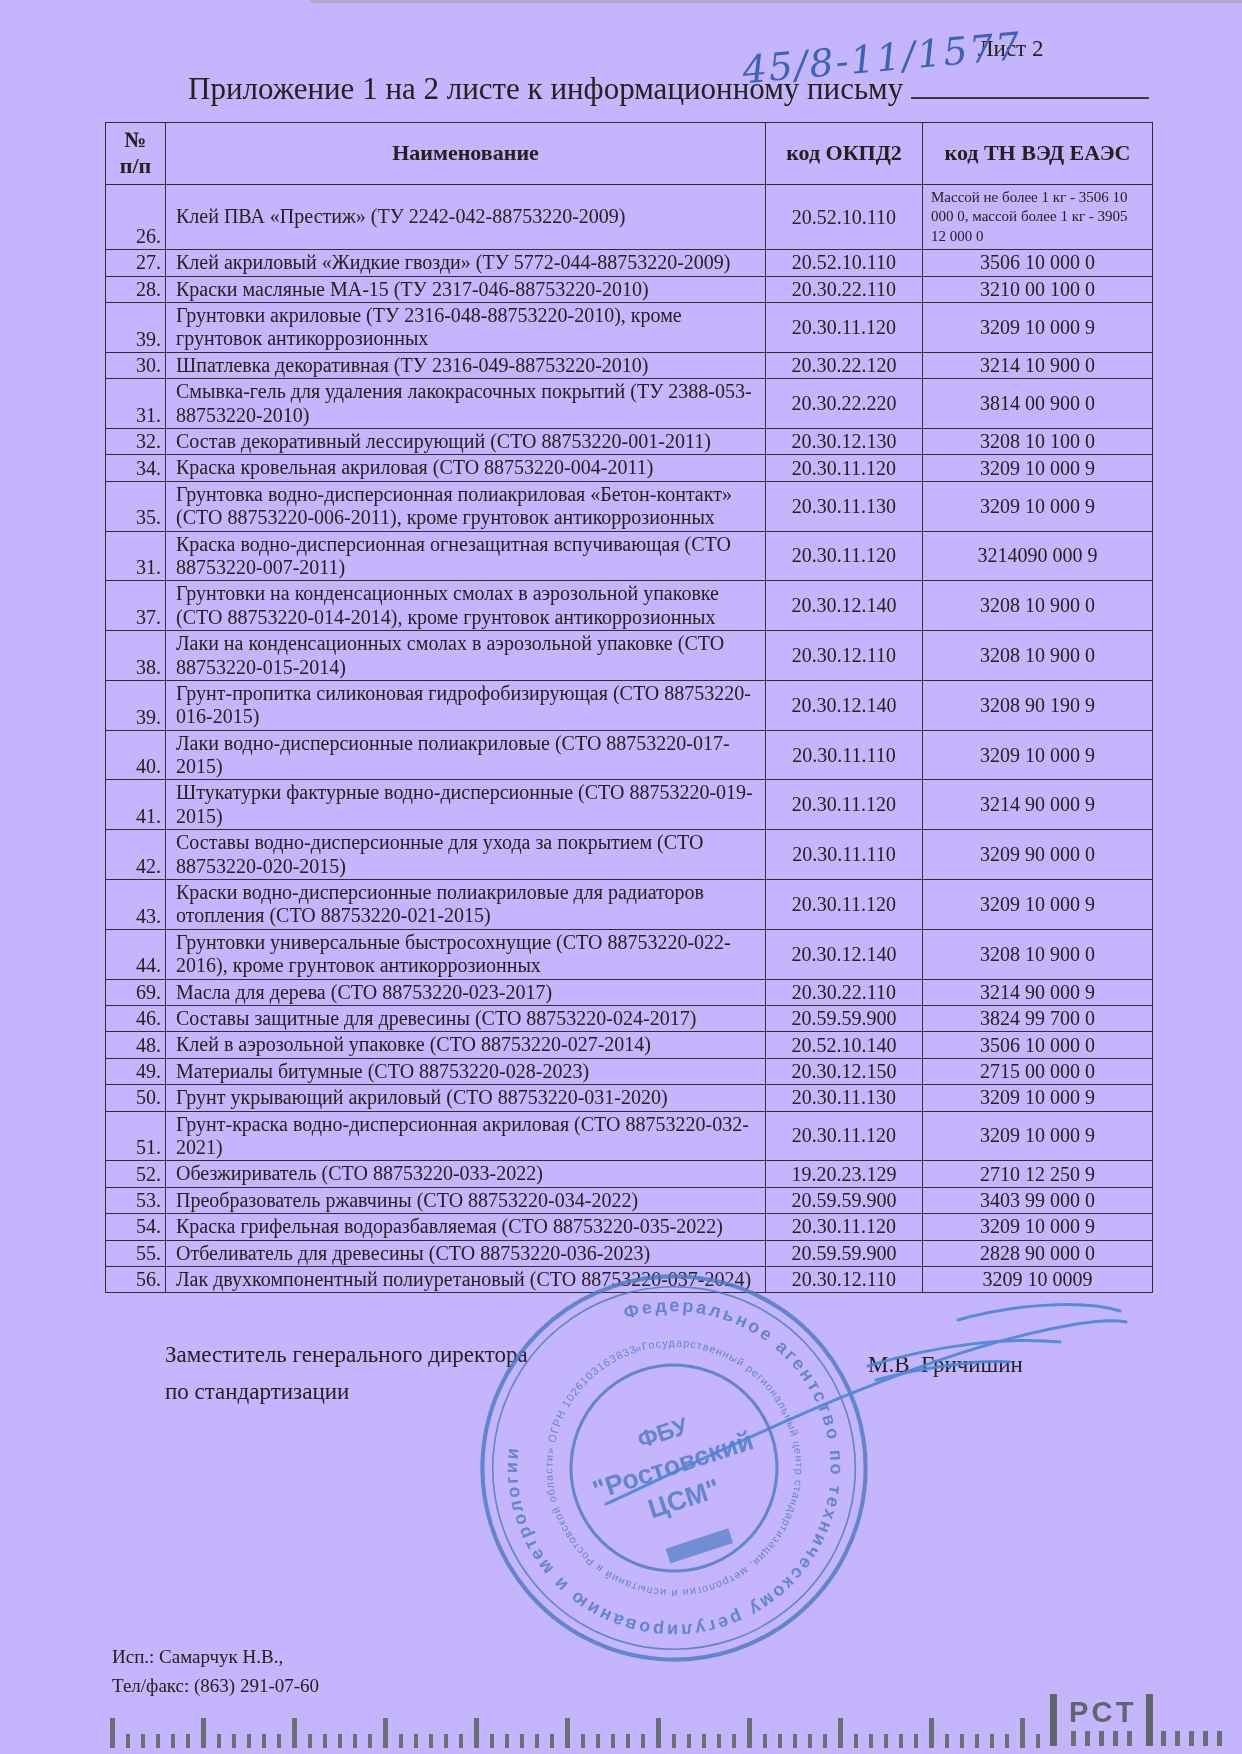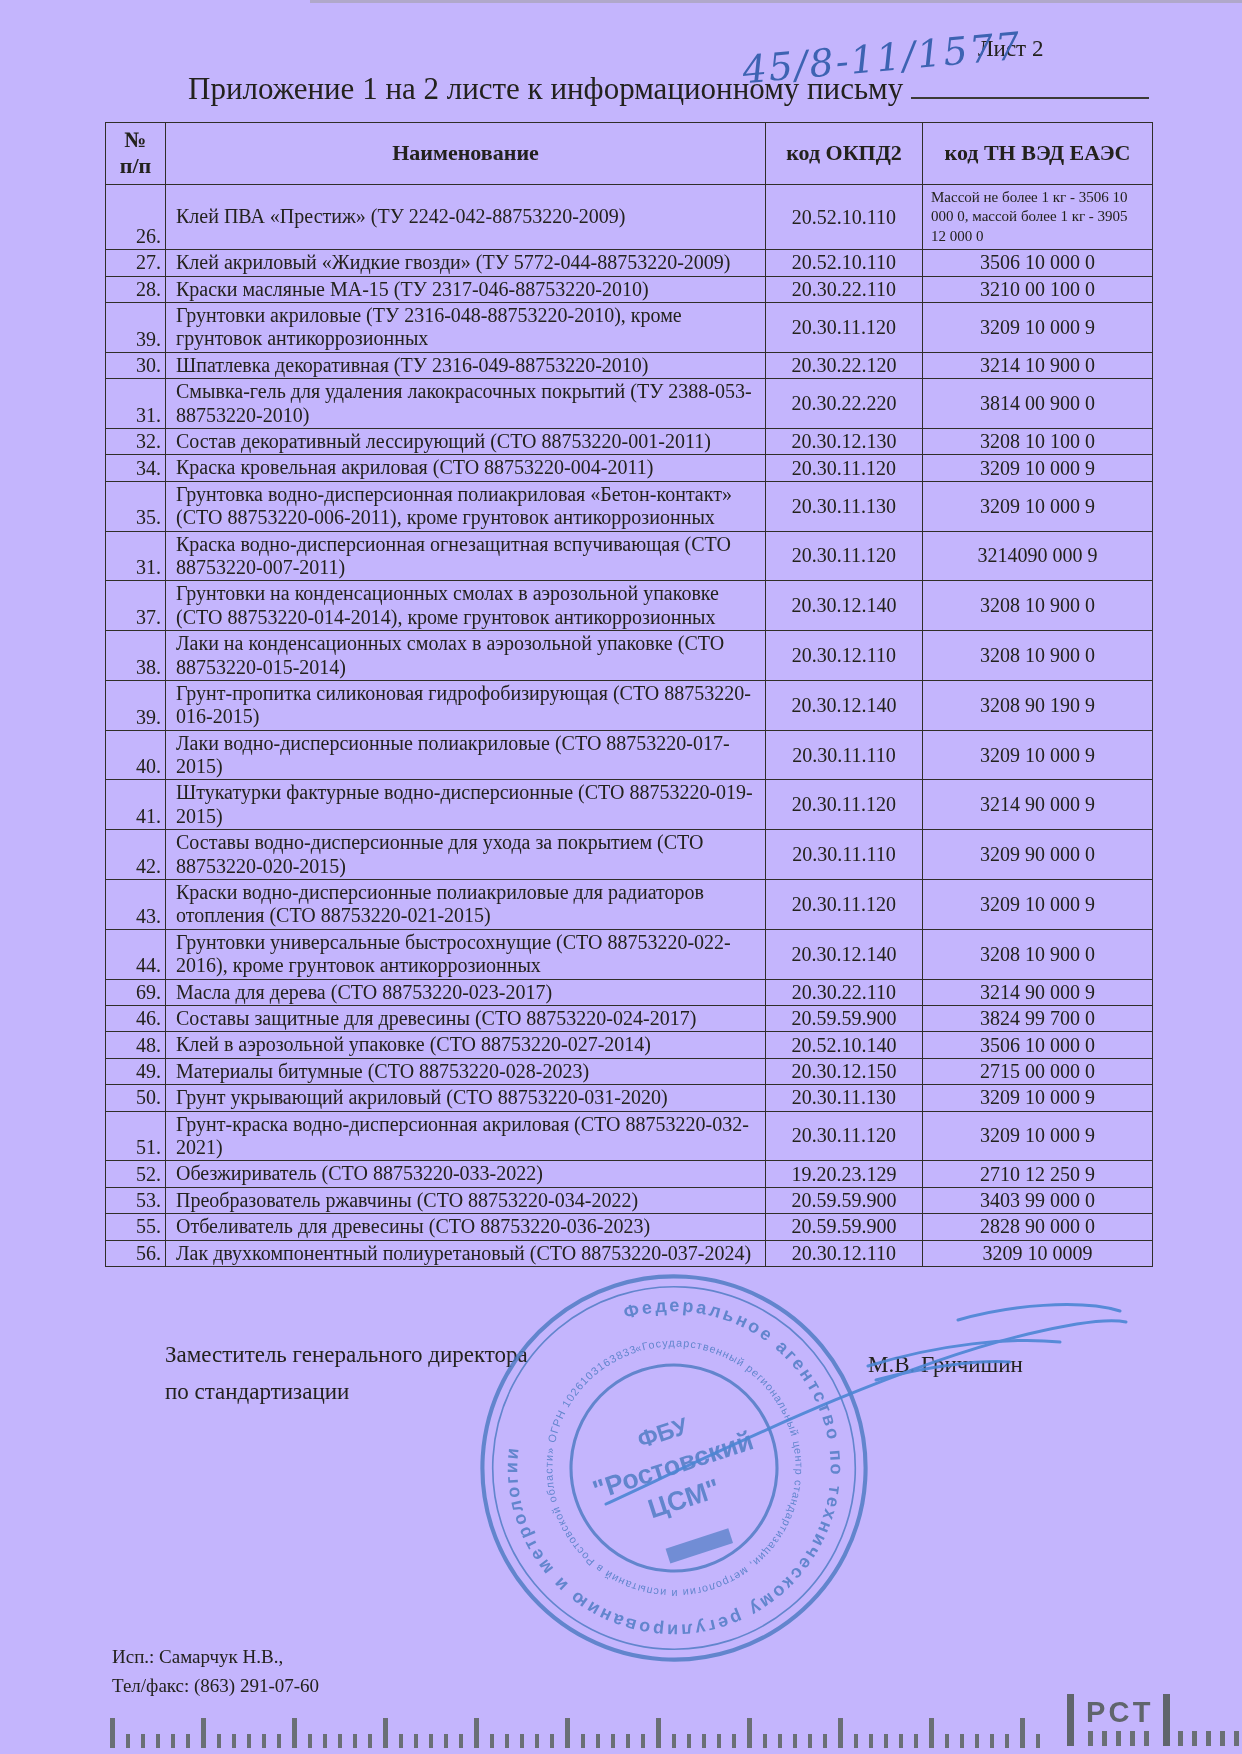--- a/index.html
+++ b/index.html
@@ -27,21 +27,21 @@
   td.c-tnved{text-align:center;vertical-align:middle;font-size:20px;padding:1px 4px;}
   td.c-tnved.small{font-size:15px;text-align:left;padding:3px 8px;line-height:1.3;vertical-align:middle;}
   .signer{position:absolute;left:165px;top:1336px;font-size:23px;line-height:1.62;}
   .signer-name{position:absolute;left:868px;top:1352px;font-size:23px;}
   .executor{position:absolute;left:112px;top:1643px;font-size:19px;line-height:1.5;}
   .stamp{position:absolute;left:468px;top:1262px;width:412px;height:412px;opacity:.8;}
   .signature{position:absolute;left:558px;top:1272px;width:610px;height:260px;opacity:.9;}
   .barcode{position:absolute;left:110px;bottom:6px;width:934px;display:flex;align-items:flex-end;gap:11px;}
   .bar{width:4px;height:14px;background:#6a6f75;}
   .bar.tall{height:30px;width:5px;}
-  .rst{position:absolute;left:1050px;bottom:8px;display:flex;align-items:flex-end;gap:8px;margin-left:17px;}
+  .rst{position:absolute;left:1050px;bottom:8px;display:flex;align-items:flex-end;gap:8px;}
   .rst-bar{width:7px;height:52px;background:#60656c;}
   .rst-mid{display:flex;flex-direction:column;align-items:center;gap:4px;}
   .rst-letters{font-family:"Liberation Sans","DejaVu Sans",sans-serif;font-weight:700;font-size:29px;letter-spacing:4px;color:#60656c;line-height:1;padding-left:4px;}
   .ticks{display:flex;gap:9px;align-items:flex-end;}
   .ticks .t{width:5px;height:15px;background:#6a6f75;}
   .rst-tail{display:flex;gap:9px;align-items:flex-end;padding-bottom:0;}
 </style>
 </head>
 <body>
 
@@ -220,20 +220,26 @@
           <td class="c-num">52.</td>
           <td class="c-name">Обезжириватель (СТО 88753220-033-2022)</td>
           <td class="c-okpd2">19.20.23.129</td>
           <td class="c-tnved">2710 12 250 9</td>
         </tr>
         <tr>
           <td class="c-num">53.</td>
           <td class="c-name">Преобразователь ржавчины (СТО 88753220-034-2022)</td>
           <td class="c-okpd2">20.59.59.900</td>
           <td class="c-tnved">3403 99 000 0</td>
+        </tr>
+        <tr>
+          <td class="c-num">54.</td>
+          <td class="c-name">Краска грифельная водоразбавляемая (СТО 88753220-035-2022)</td>
+          <td class="c-okpd2">20.30.11.120</td>
+          <td class="c-tnved">3209 10 000 9</td>
         </tr>
         <tr>
           <td class="c-num">55.</td>
           <td class="c-name">Отбеливатель для древесины (СТО 88753220-036-2023)</td>
           <td class="c-okpd2">20.59.59.900</td>
           <td class="c-tnved">2828 90 000 0</td>
         </tr>
         <tr>
           <td class="c-num">56.</td>
           <td class="c-name">Лак двухкомпонентный полиуретановый (СТО 88753220-037-2024)</td>

